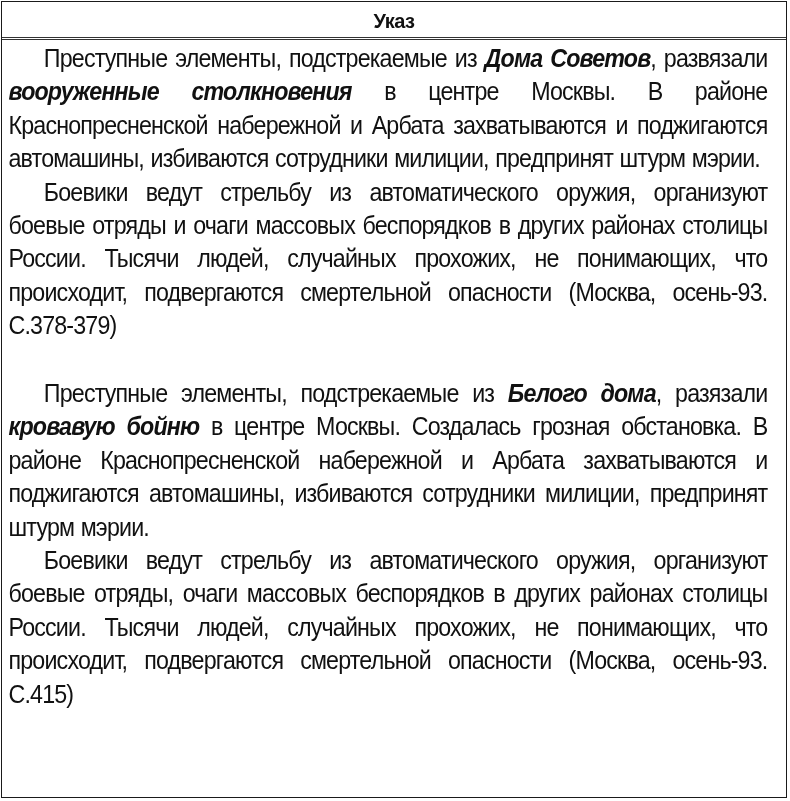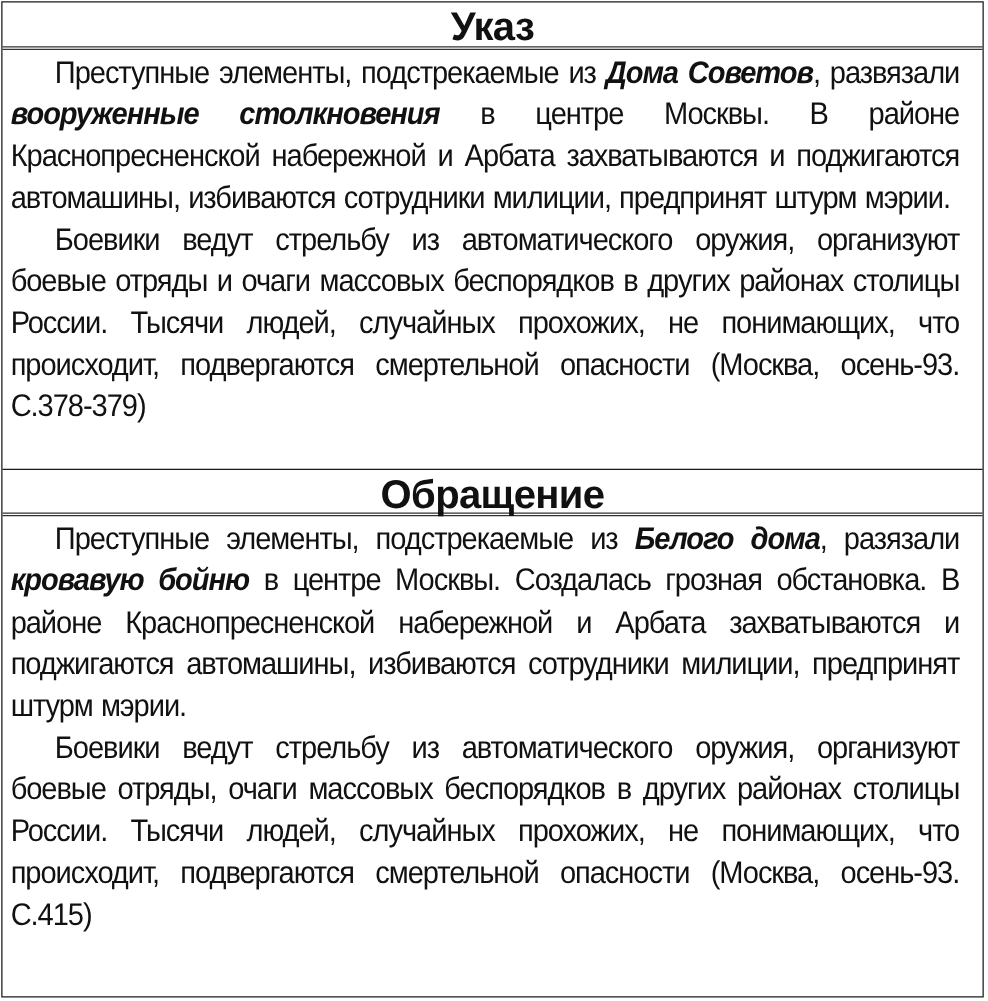--- a/index.html
+++ b/index.html
@@ -8,21 +8,21 @@
       position: absolute; left: 1px; top: 1px;
       width: 786px; height: 797px;
       border: 1.5px solid #1a1a1a;
       box-sizing: border-box;
       font-family: "Liberation Sans", sans-serif;
       color: #111;
     }
     .hdr {
       text-align: center;
       font-weight: bold;
-      font-size: 32px;
+      font-size: 20px;
       letter-spacing: -0.5px;
       height: 38px;
       line-height: 38px;
       border-bottom: 3px double #333;
       box-sizing: border-box;
     }
     .hdr.second { border-top: 1.5px solid #1a1a1a; }
     .cell {
       padding: 2px 6px 0 7px;
       font-size: 25px;
@@ -42,18 +42,17 @@
   </style>
 </head>
 <body>
 
 <div class="doc-table">
   <div class="hdr">Указ</div>
   <div class="cell cell1">
     <p><span>Преступные элементы, подстрекаемые из </span><b>Дома Советов</b><span>, развязали </span><b>вооруженные столкновения</b><span> в центре Москвы. В районе Краснопресненской набережной и Арбата захватываются и поджигаются автомашины, избиваются сотрудники милиции, предпринят штурм мэрии.</span></p>
     <p><span>Боевики ведут стрельбу из автоматического оружия, организуют боевые отряды и очаги массовых беспорядков в других районах столицы России. Тысячи людей, случайных прохожих, не понимающих, что происходит, подвергаются смертельной опасности (Москва, осень-93. С.378-379)</span></p>
   </div>
-  <div class="hdr second">Обращение</div>
   <div class="cell cell2">
     <p><span>Преступные элементы, подстрекаемые из </span><b>Белого дома</b><span>, разязали </span><b>кровавую бойню</b><span> в центре Москвы. Создалась грозная обстановка. В районе Краснопресненской набережной и Арбата захватываются и поджигаются автомашины, избиваются сотрудники милиции, предпринят штурм мэрии.</span></p>
     <p><span>Боевики ведут стрельбу из автоматического оружия, организуют боевые отряды, очаги массовых беспорядков в других районах столицы России. Тысячи людей, случайных прохожих, не понимающих, что происходит, подвергаются смертельной опасности (Москва, осень-93. С.415)</span></p>
   </div>
 </div>
 
 </body></html>

